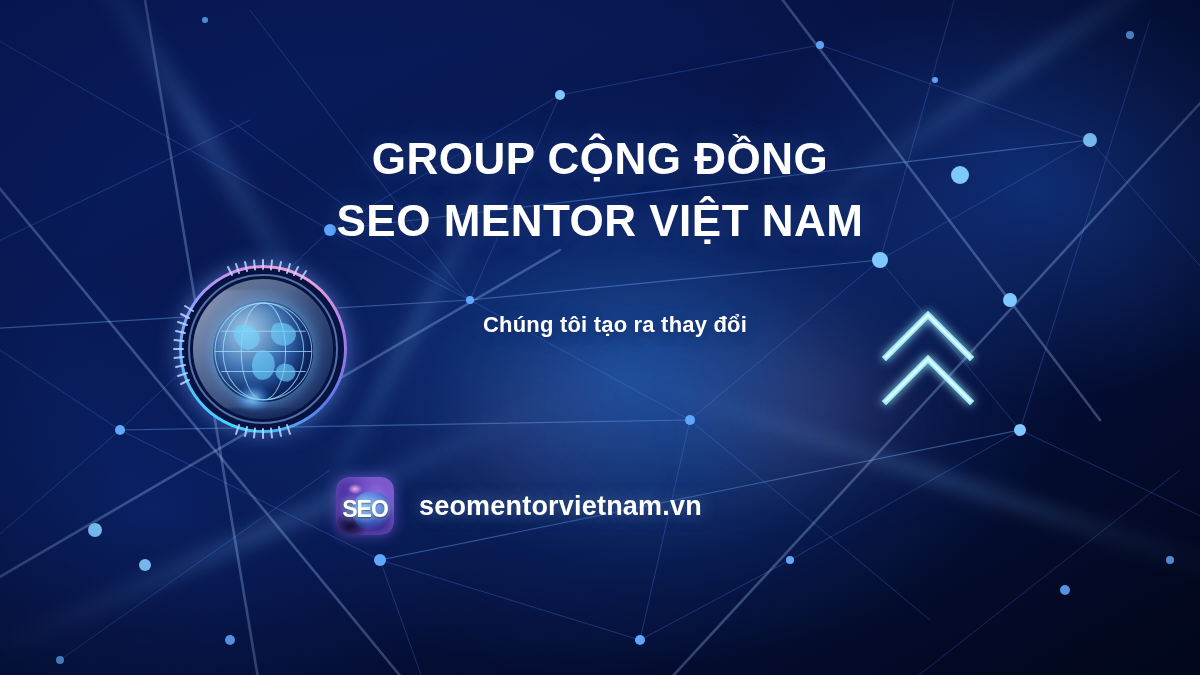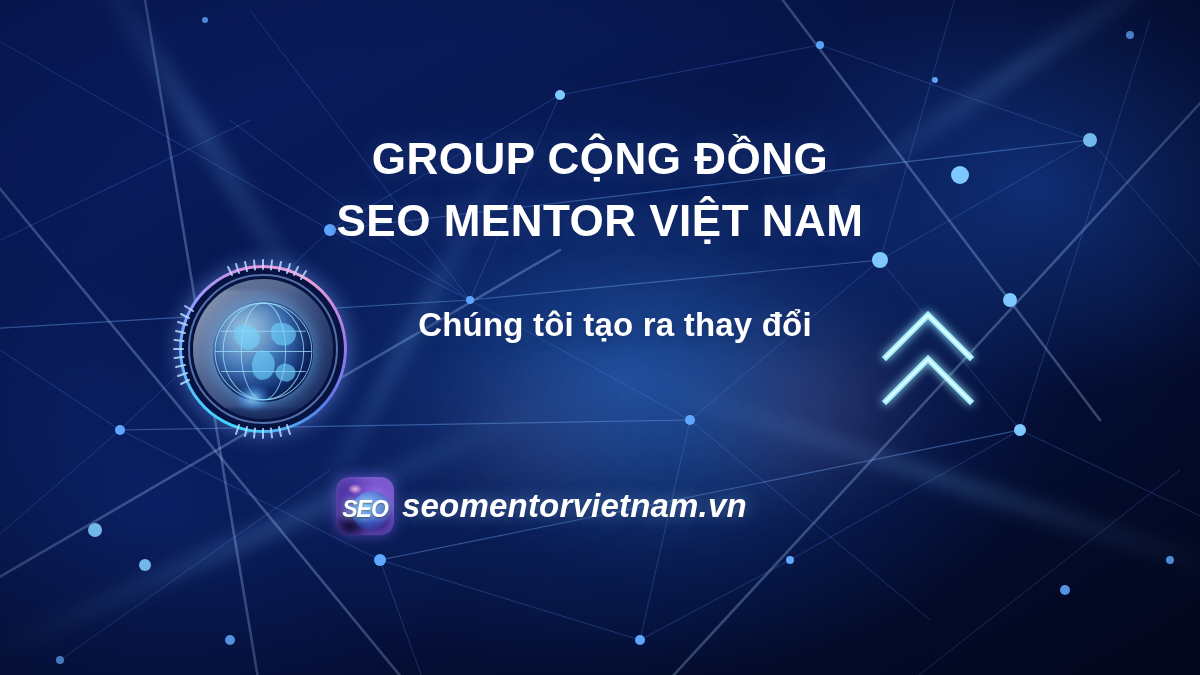--- a/index.html
+++ b/index.html
@@ -80,36 +80,35 @@
     position:absolute;
     left:355px; width:520px;
     top:300px;
     text-align:center;
     z-index:6;
   }
   .subtitle .sline{
     display:block;
     color:#ffffff;
     font-weight:700;
-    font-size:33px;
+    font-size:22px;
     line-height:49px;
     letter-spacing:.2px;
     text-shadow:0 2px 12px rgba(8,26,80,.8), 0 0 20px rgba(130,190,255,.28);
   }
 
   
   .urlrow{
     position:absolute;
     left:336px;
     top:477px;
     display:flex;
     align-items:center;
-    gap:8px;
+    gap:25px;
     z-index:6;
-    font-style:italic;
   }
   .app-icon{
     position:relative;
     width:58px; height:58px;
     border-radius:13px;
     overflow:hidden;
     background:
       radial-gradient(circle at 72% 30%, rgba(150,110,230,.95) 0%, rgba(90,60,180,.85) 45%, rgba(40,28,110,.95) 100%),
       linear-gradient(150deg,#7b4fd4 0%,#4e2fa5 45%,#1d1560 100%);
     box-shadow:0 0 14px rgba(140,110,255,.55), inset 0 0 10px rgba(200,170,255,.35);
@@ -136,21 +135,21 @@
     display:flex; align-items:center; justify-content:center;
     color:#ffffff;
     font-weight:800;
     font-size:23px;
     letter-spacing:-1px;
     text-shadow:0 0 7px rgba(160,220,255,.95), 0 1px 2px rgba(0,0,0,.75);
     padding-top:6px;
   }
   .url-text{
     color:#ffffff;
-    font-size:33px;
+    font-size:27px;
     font-weight:600;
     letter-spacing:.2px;
     text-shadow:0 0 16px rgba(150,200,255,.55), 0 2px 8px rgba(5,20,70,.8);
     white-space:nowrap;
   }
 
   
   .emblem{
     position:absolute;
     left:179px; top:265px;

